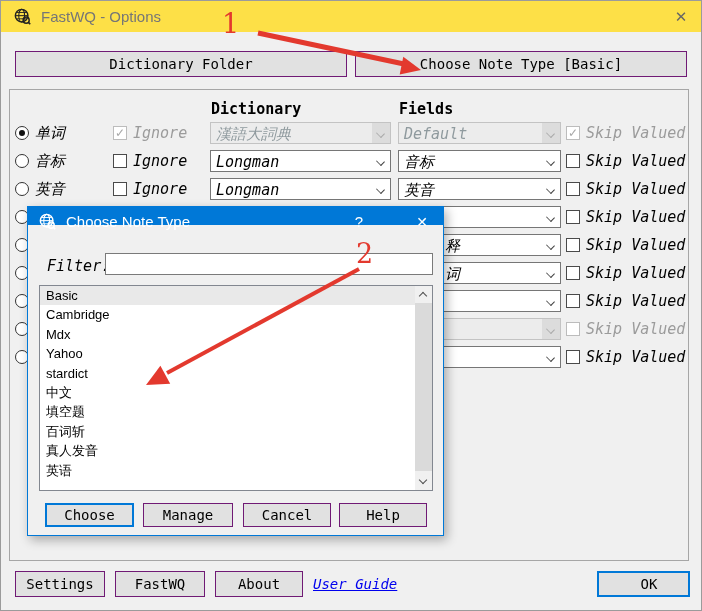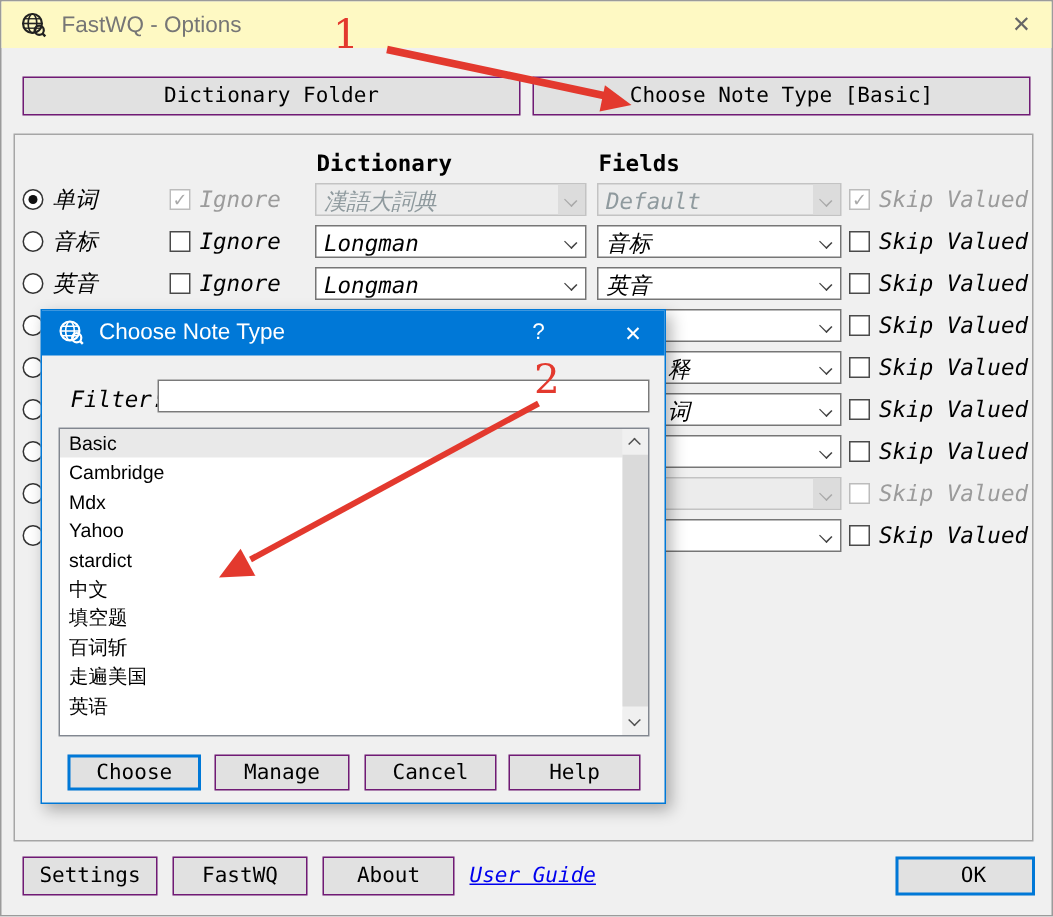--- a/index.html
+++ b/index.html
@@ -4,21 +4,21 @@
 <style>
   * { margin:0; padding:0; box-sizing:border-box; }
   html,body { width:702px; height:611px; }
   body { font-family:"Liberation Sans", sans-serif; background:#d8d8d8; position:relative; overflow:hidden; }
   .mono { font-family:"DejaVu Sans Mono","Liberation Mono",monospace;font-style:italic; }
 
   #window { position:absolute; left:0; top:0; width:702px; height:611px;
             background:#f0f0f0; border:1px solid #9b9b9b; }
 
   
-  .titlebar { position:absolute; left:0; top:0; width:100%; height:31px; background:#fef9c3; }
+  .titlebar { position:absolute; left:0; top:0; width:100%; height:31px; background:#fde047; }
   .titlebar .app-icon { position:absolute; left:13px; top:7px; width:18px; height:18px; color:#222; }
   .titlebar .title { position:absolute; left:40px; top:7px; font-size:15px; color:#767676; }
   .titlebar .close { position:absolute; right:6px; top:4px; width:28px; height:24px;
                      text-align:center; line-height:24px; font-size:15px; color:#666; }
 
   
   .btn { background:#e1e1e1; border:1px solid #701a75; color:#000;
          font-family:"DejaVu Sans Mono","Liberation Mono",monospace; font-size:14px;
          display:flex; align-items:center; justify-content:center; position:absolute; }
   .btn.focus { border:2px solid #0078d7; }
@@ -65,21 +65,21 @@
   .combo.disabled .val { color:#8f9a9e; }
   .combo.disabled .arrowzone { background:#dcdcdc; }
   .combo.disabled .chev { border-color:#a8a8a8; }
   .combo-dict { left:209px; width:181px; }
   .combo-fields { left:397px; width:163px; }
 
   
   #dialog { position:absolute; left:26px; top:205px; width:417px; height:330px;
             background:#f0f0f0; border:1px solid #0078d7; box-shadow:3px 4px 10px rgba(0,0,0,0.30);
             z-index:5; }
-  #dialog .dtitle { position:absolute; left:0; top:0; width:100%; height:30px; background:#0078d7; }
+  #dialog .dtitle { position:absolute; left:0; top:0; width:100%; height:18px; background:#0078d7; }
   #dialog .dtitle .app-icon { position:absolute; left:11px; top:6px; width:18px; height:18px; color:#fff; }
   #dialog .dtitle .dtext { position:absolute; left:38px; top:6px; font-size:15px; color:#fff; }
   #dialog .dtitle .dhelp { position:absolute; left:316px; top:0; width:30px; height:30px;
                            color:#fff; font-size:15px; text-align:center; line-height:30px; }
   #dialog .dtitle .dclose { position:absolute; right:4px; top:0; width:34px; height:30px;
                             color:#fff; font-size:14px; text-align:center; line-height:30px; }
   #filter-label { position:absolute; left:19px; top:50px; font-size:15px; }
   #filter-input { position:absolute; left:77px; top:46px; width:328px; height:22px;
                   border:1px solid #7a7a7a; background:#fff; font-size:14px; padding:0 4px;
                   font-family:"Liberation Sans",sans-serif; }
@@ -295,21 +295,21 @@
 
     <div id="notetype-list">
       <div class="list-item selected">Basic</div>
       <div class="list-item">Cambridge</div>
       <div class="list-item">Mdx</div>
       <div class="list-item">Yahoo</div>
       <div class="list-item">stardict</div>
       <div class="list-item">中文</div>
       <div class="list-item">填空题</div>
       <div class="list-item">百词斩</div>
-      <div class="list-item">走遍美国</div>
+      <div class="list-item">真人发音</div>
       <div class="list-item">英语</div>
       <div class="vscroll">
         <span class="thumb"></span>
         <span class="sb-btn up">
             <span class="chev-up"></span>
           </span>
         <span class="sb-btn down">
             <span class="chev-down"></span>
           </span>
       </div>

